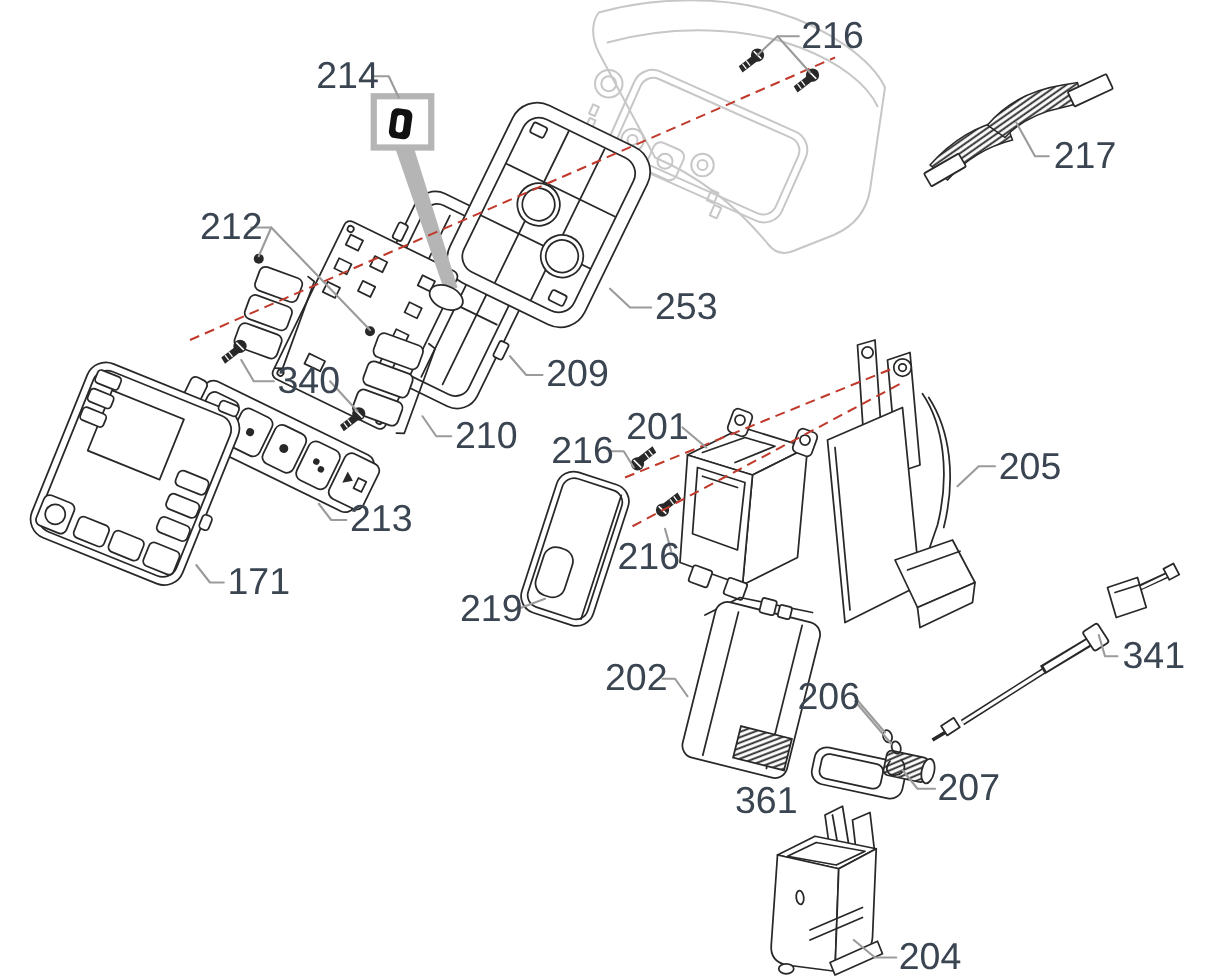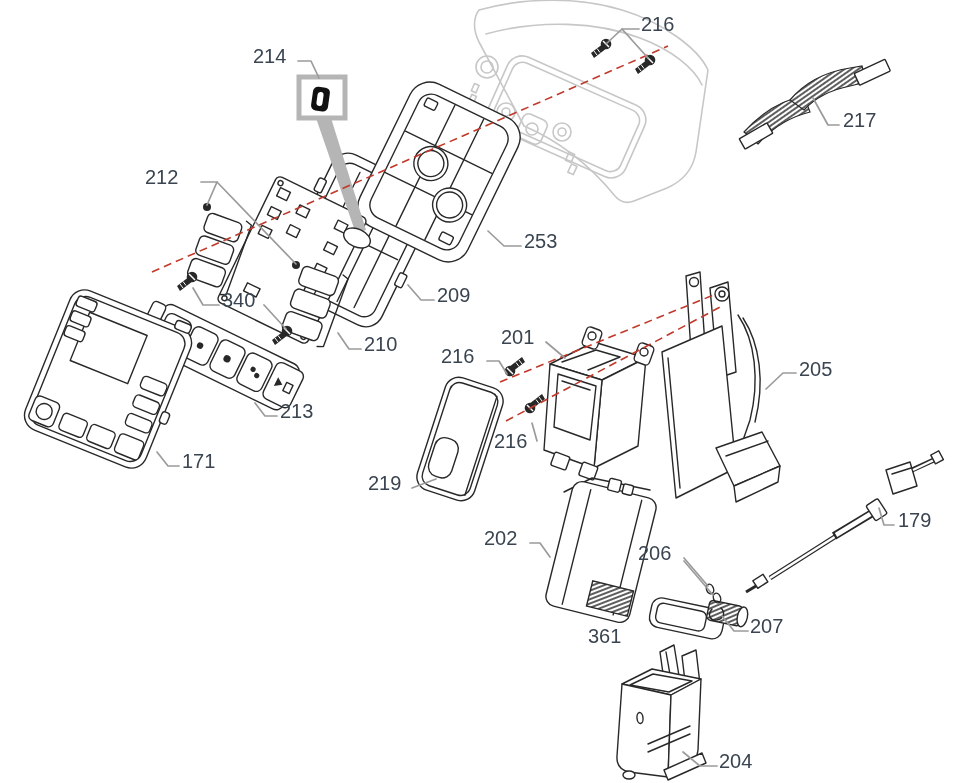--- a/index.html
+++ b/index.html
@@ -1,19 +1,19 @@
 <!DOCTYPE html>
 <html style="--background: #ffffff; --label-text: #3a4551; --leader-line: #9b9b9b; --assembly-axis: #c0392b; --part-outline: #282828; --ghost-outline: #c7c7c7; --callout-box: #b5b5b5;"><head>
 <meta charset="utf-8">
 <style>
   html,body{margin:0;padding:0;background:#fff;}
   #stage{position:relative;width:980px;height:783px;background:var(--background,#fff);overflow:hidden;
          font-family:"Liberation Sans",sans-serif;}
   #art{position:absolute;left:0;top:0;}
-  .plabel{position:absolute;font-size:20px;line-height:1;color:var(--label-text,#3a4551);
+  .plabel{position:absolute;font-size:30px;line-height:1;color:var(--label-text,#3a4551);
           white-space:nowrap;letter-spacing:0;}
   
   .ln{stroke:var(--part-outline,#282828);fill:none;stroke-width:1.4;stroke-linejoin:round;stroke-linecap:round;}
   .fw{stroke:var(--part-outline,#282828);fill:#fff;stroke-width:1.4;stroke-linejoin:round;}
   .dk{fill:var(--part-outline,#282828);stroke:none;}
   .gh{stroke:var(--ghost-outline,#c7c7c7);fill:none;stroke-width:1.6;stroke-linejoin:round;stroke-linecap:round;}
   .leader{stroke:var(--leader-line,#9b9b9b);stroke-width:1.7;fill:none;stroke-linejoin:round;stroke-linecap:round;}
   .axis{stroke:var(--assembly-axis,#c0392b);stroke-width:1.6;fill:none;stroke-dasharray:8 5;}
   .callout{stroke:var(--callout-box,#b5b5b5);fill:#fff;stroke-width:5;}
   .wedge{fill:var(--callout-box,#b5b5b5);stroke:none;}
@@ -326,32 +326,32 @@
     <polyline class="leader" points="684,558 708,586"></polyline>
     <polyline class="leader" points="684,561 713,595"></polyline>
     <polyline class="leader" points="748,631 734,631 722,616"></polyline>
     <polyline class="leader" points="717,766 700,766 683,752"></polyline>
   </g>
 </svg>
 
 <span class="plabel" style="left:641px;top:14px">216</span>
 <span class="plabel" style="left:253px;top:46px">214</span>
 <span class="plabel" style="left:843px;top:110px">217</span>
-<span class="plabel" style="left:145px;top:167px">212</span>
+<span class="plabel" style="left:160px;top:167px">212</span>
 <span class="plabel" style="left:524px;top:231px">253</span>
 <span class="plabel" style="left:437px;top:285px">209</span>
 <span class="plabel" style="left:222px;top:290px">340</span>
 <span class="plabel" style="left:501px;top:327px">201</span>
 <span class="plabel" style="left:364px;top:334px">210</span>
 <span class="plabel" style="left:441px;top:346px">216</span>
 <span class="plabel" style="left:799px;top:359px">205</span>
 <span class="plabel" style="left:280px;top:401px">213</span>
 <span class="plabel" style="left:494px;top:431px">216</span>
 <span class="plabel" style="left:182px;top:451px">171</span>
 <span class="plabel" style="left:368px;top:473px">219</span>
-<span class="plabel" style="left:898px;top:510px">179</span>
+<span class="plabel" style="left:898px;top:510px">341</span>
 <span class="plabel" style="left:484px;top:528px">202</span>
 <span class="plabel" style="left:638px;top:543px">206</span>
 <span class="plabel" style="left:750px;top:616px">207</span>
 <span class="plabel" style="left:588px;top:626px">361</span>
 <span class="plabel" style="left:719px;top:751px">204</span>
 
 </div>
 
 </body></html>

